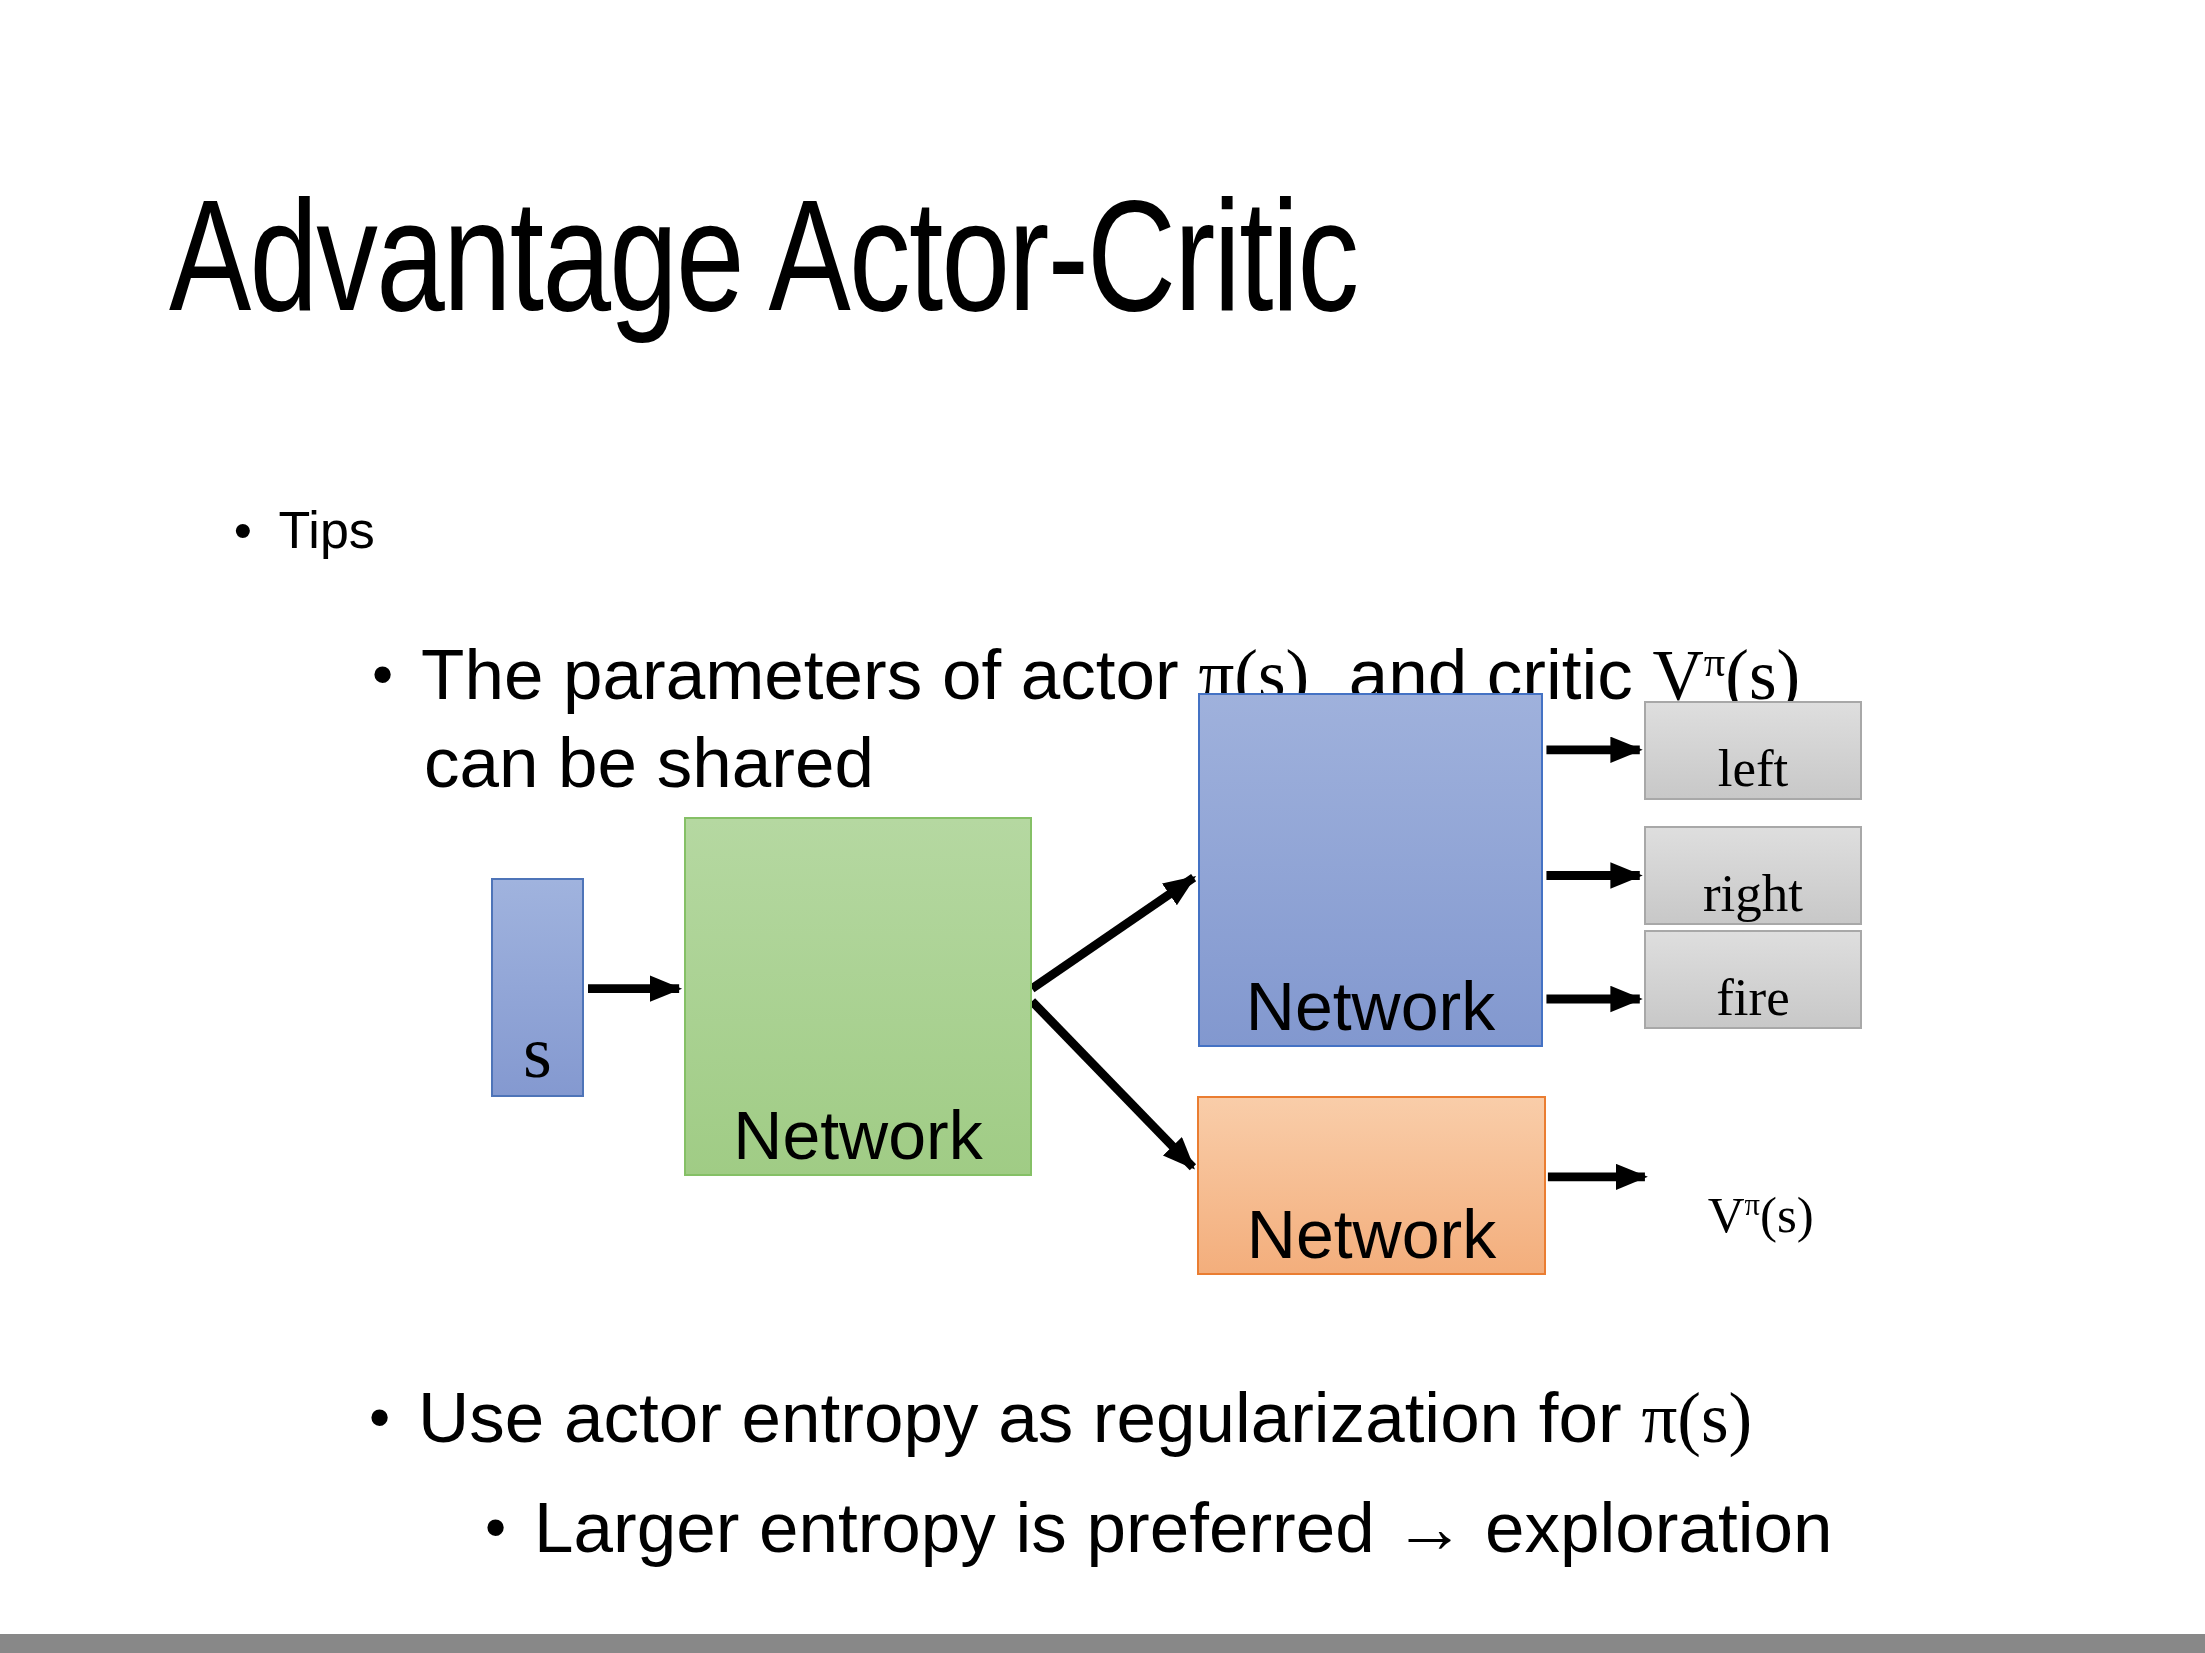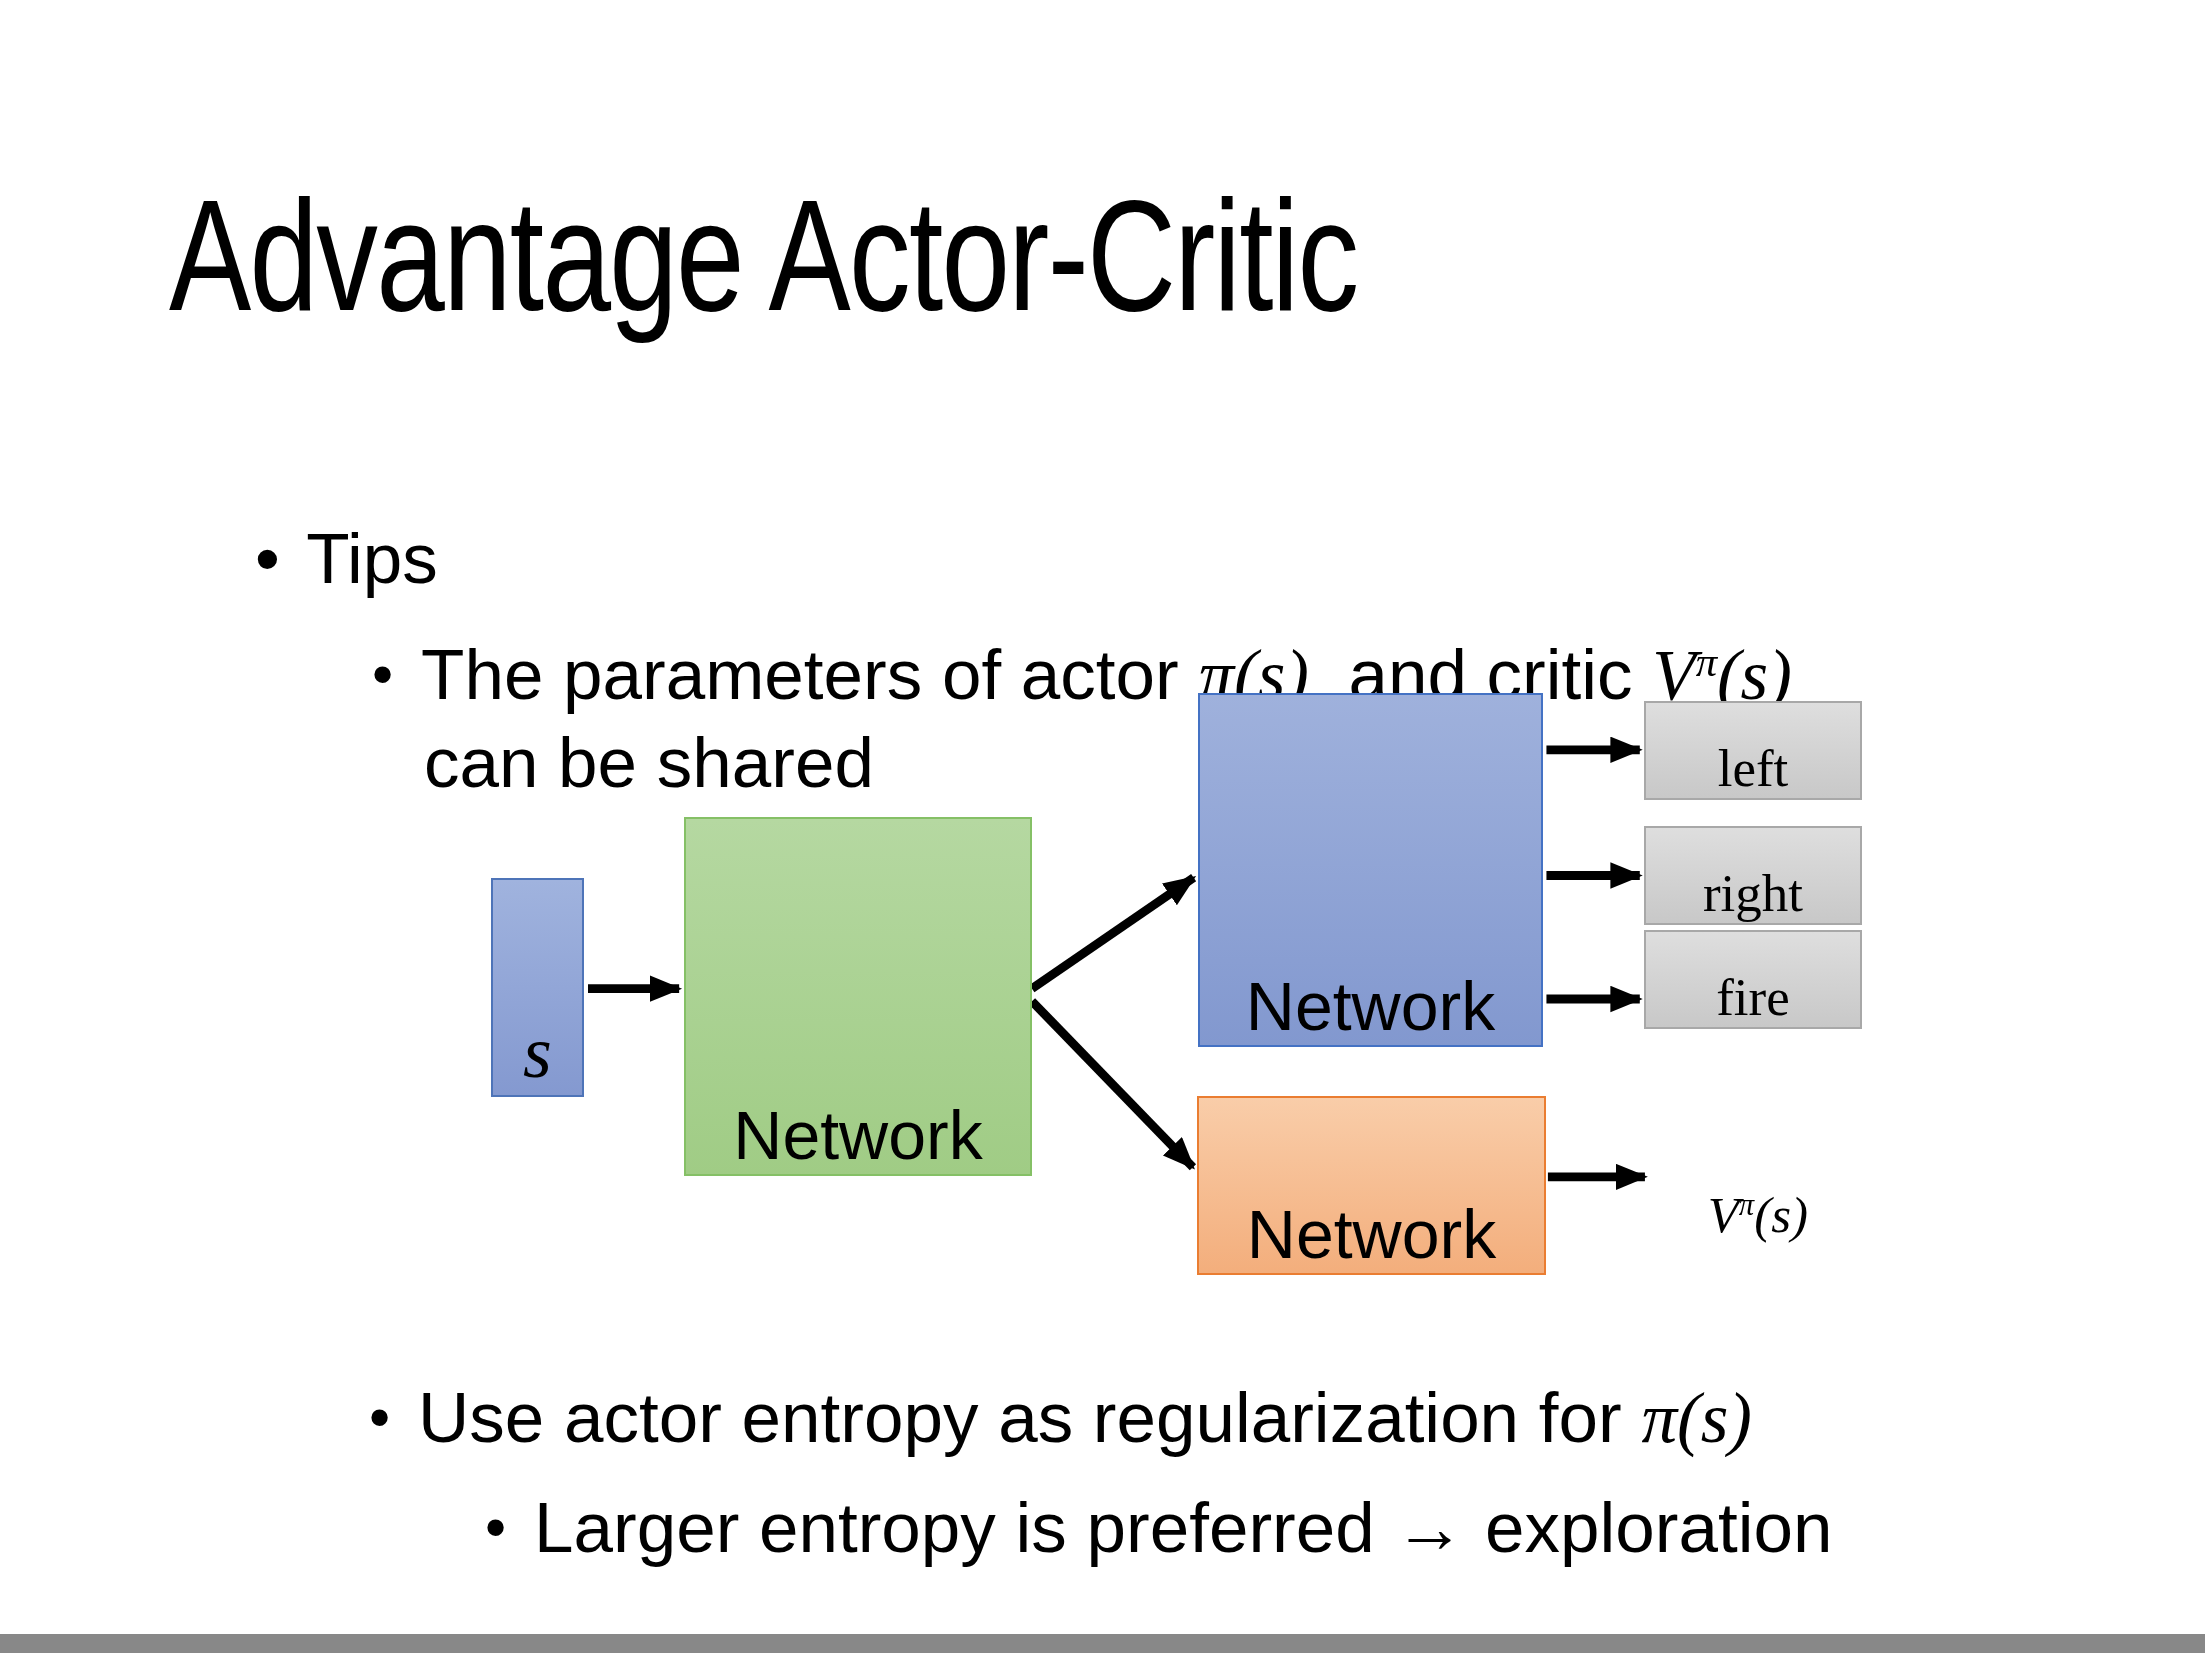--- a/index.html
+++ b/index.html
@@ -14,26 +14,26 @@
   .abs{position:absolute;}
   .title{
     left:169px;top:165px;
     font-size:158px;font-weight:300;
     letter-spacing:-2.2px;
     transform:scaleX(0.78);
     transform-origin:left top;
     white-space:pre;
   }
   .line{white-space:pre;line-height:1;}
-  .fs-l1{font-size:71px;}
+  .fs-l1{font-size:52px;}
   .fs-l2{font-size:71px;}
   .bullet{display:inline-block;}
   .b1{margin-right:26.5px;}
   .b2{margin-right:28px;font-size:0.85em;vertical-align:0.07em;}
-  .math{font-family:"Liberation Serif","DejaVu Serif",serif;font-style:italic;margin-top:28px;}
+  .math{font-family:"Liberation Serif","DejaVu Serif",serif;margin-top:28px;}
   .sup{font-size:0.6em;vertical-align:0.55em;}
   
   .box{
     position:absolute;
     display:flex;align-items:flex-end;justify-content:center;
     box-sizing:border-box;
   }
   .state-box{
     left:491px;top:878px;width:93px;height:219px;
     background:linear-gradient(180deg,var(--state-fill-top),var(--state-fill-bottom));

